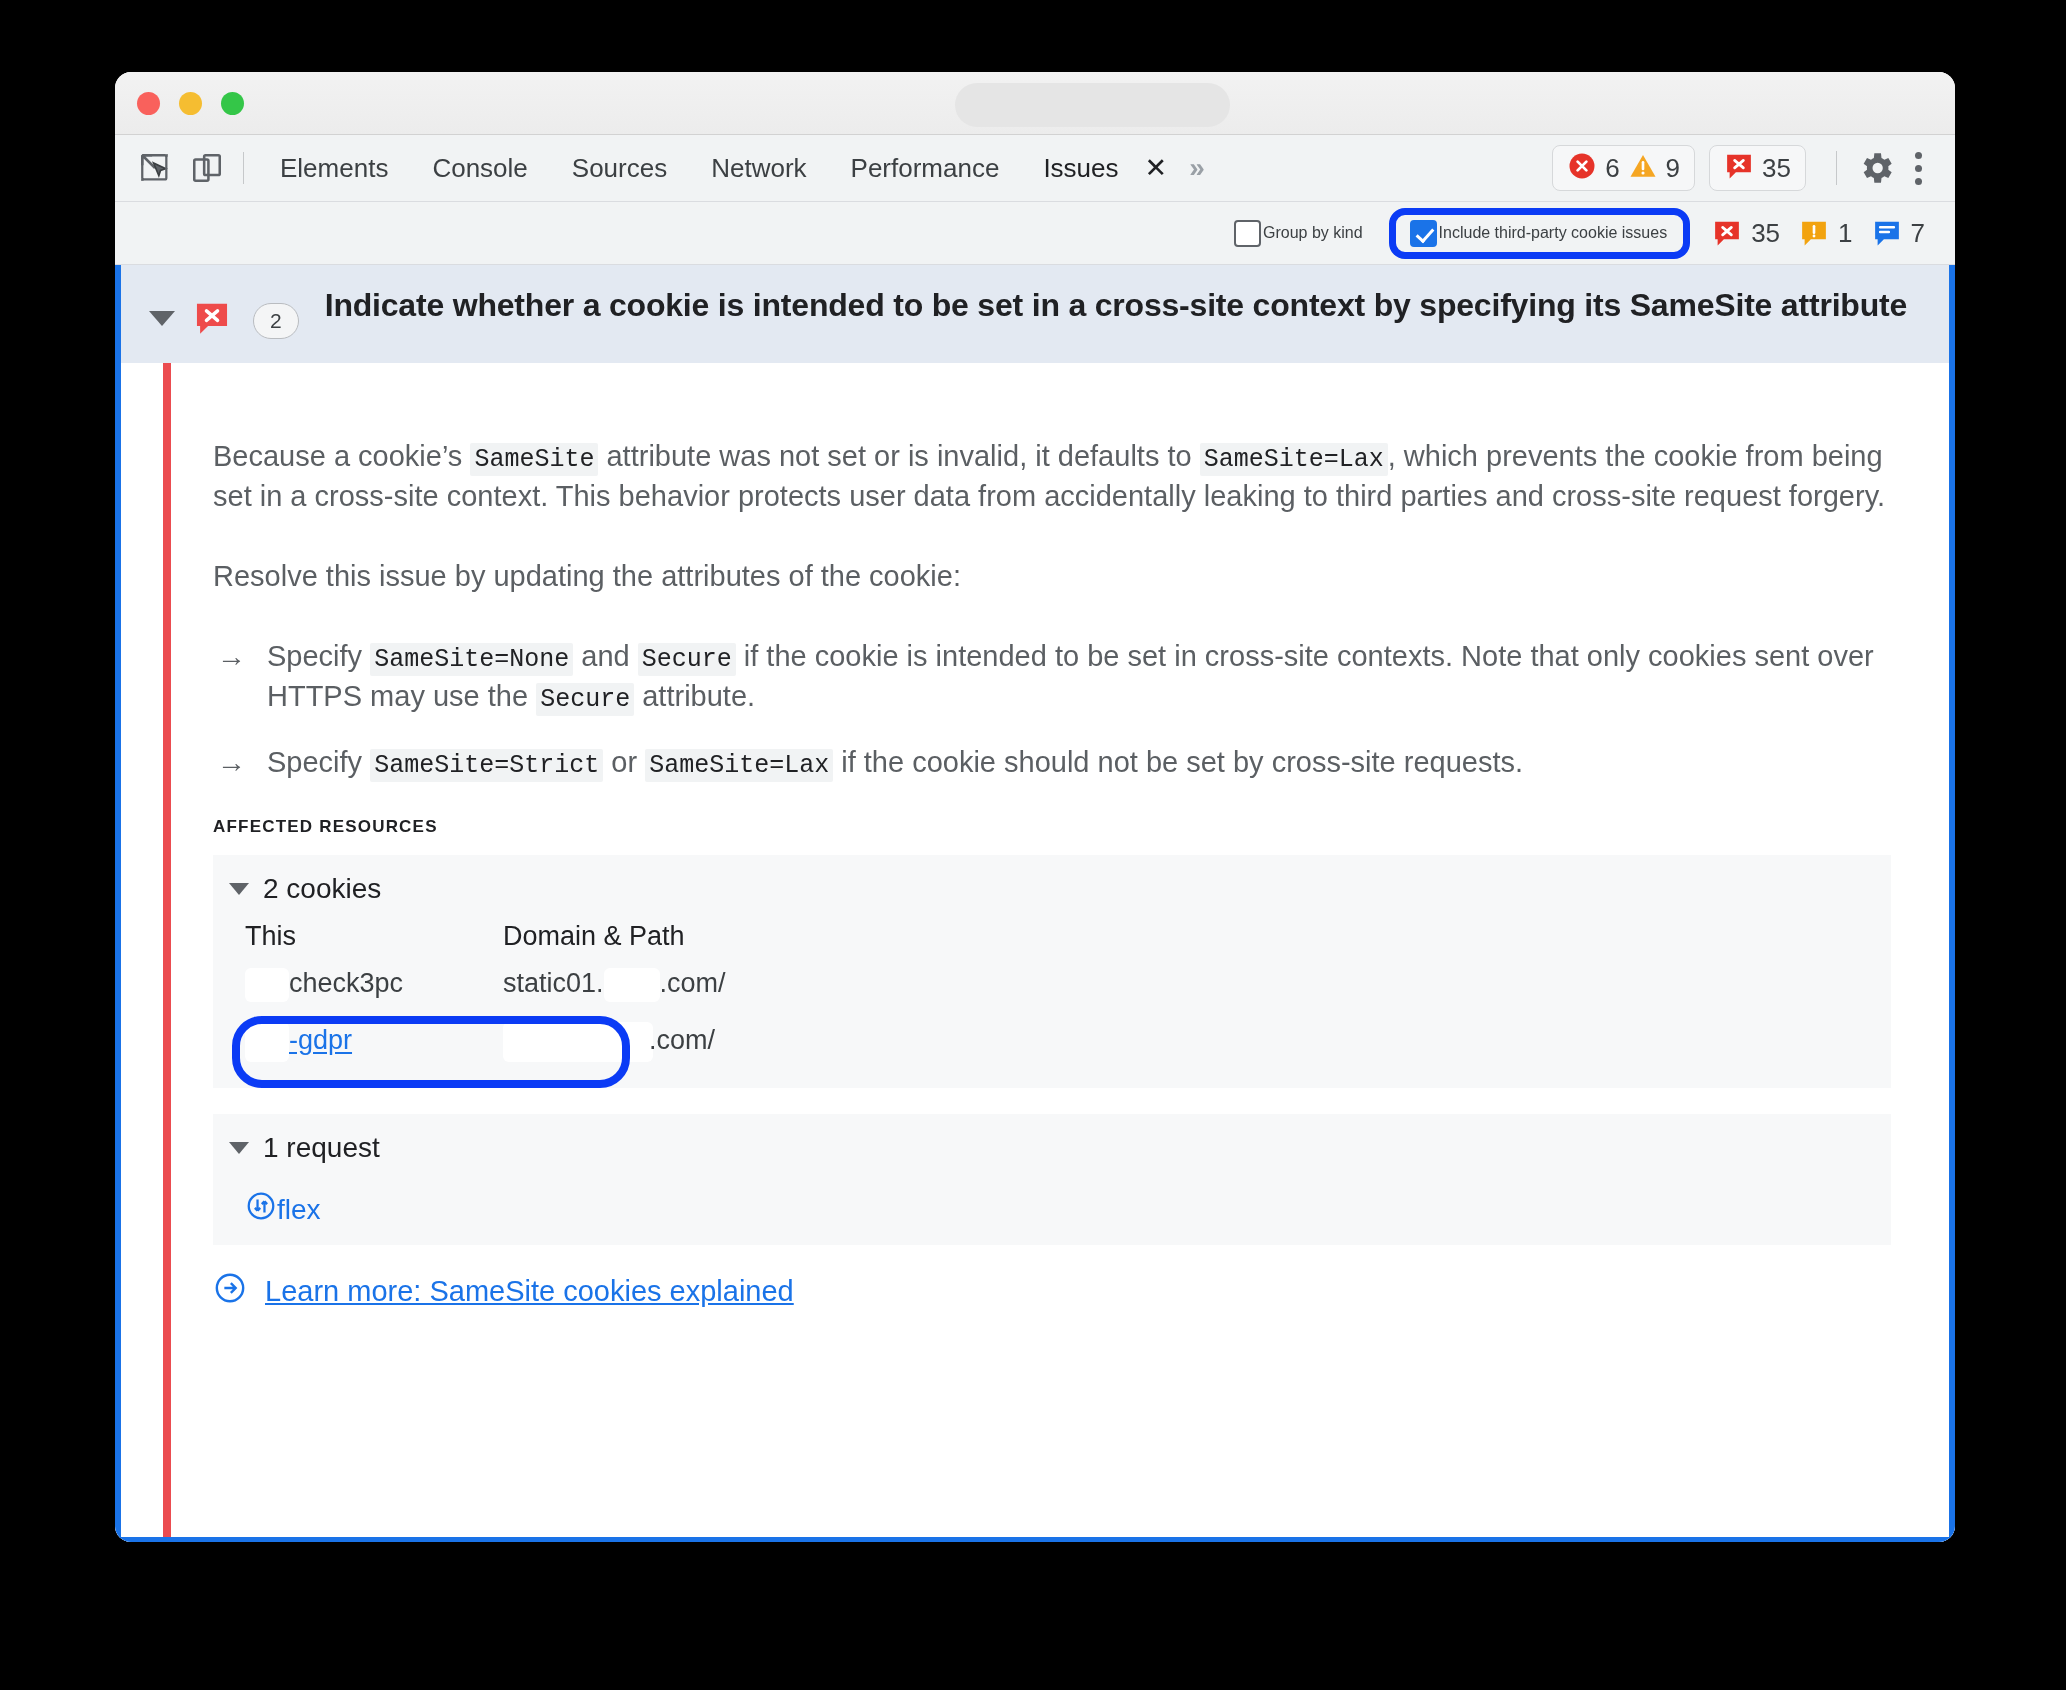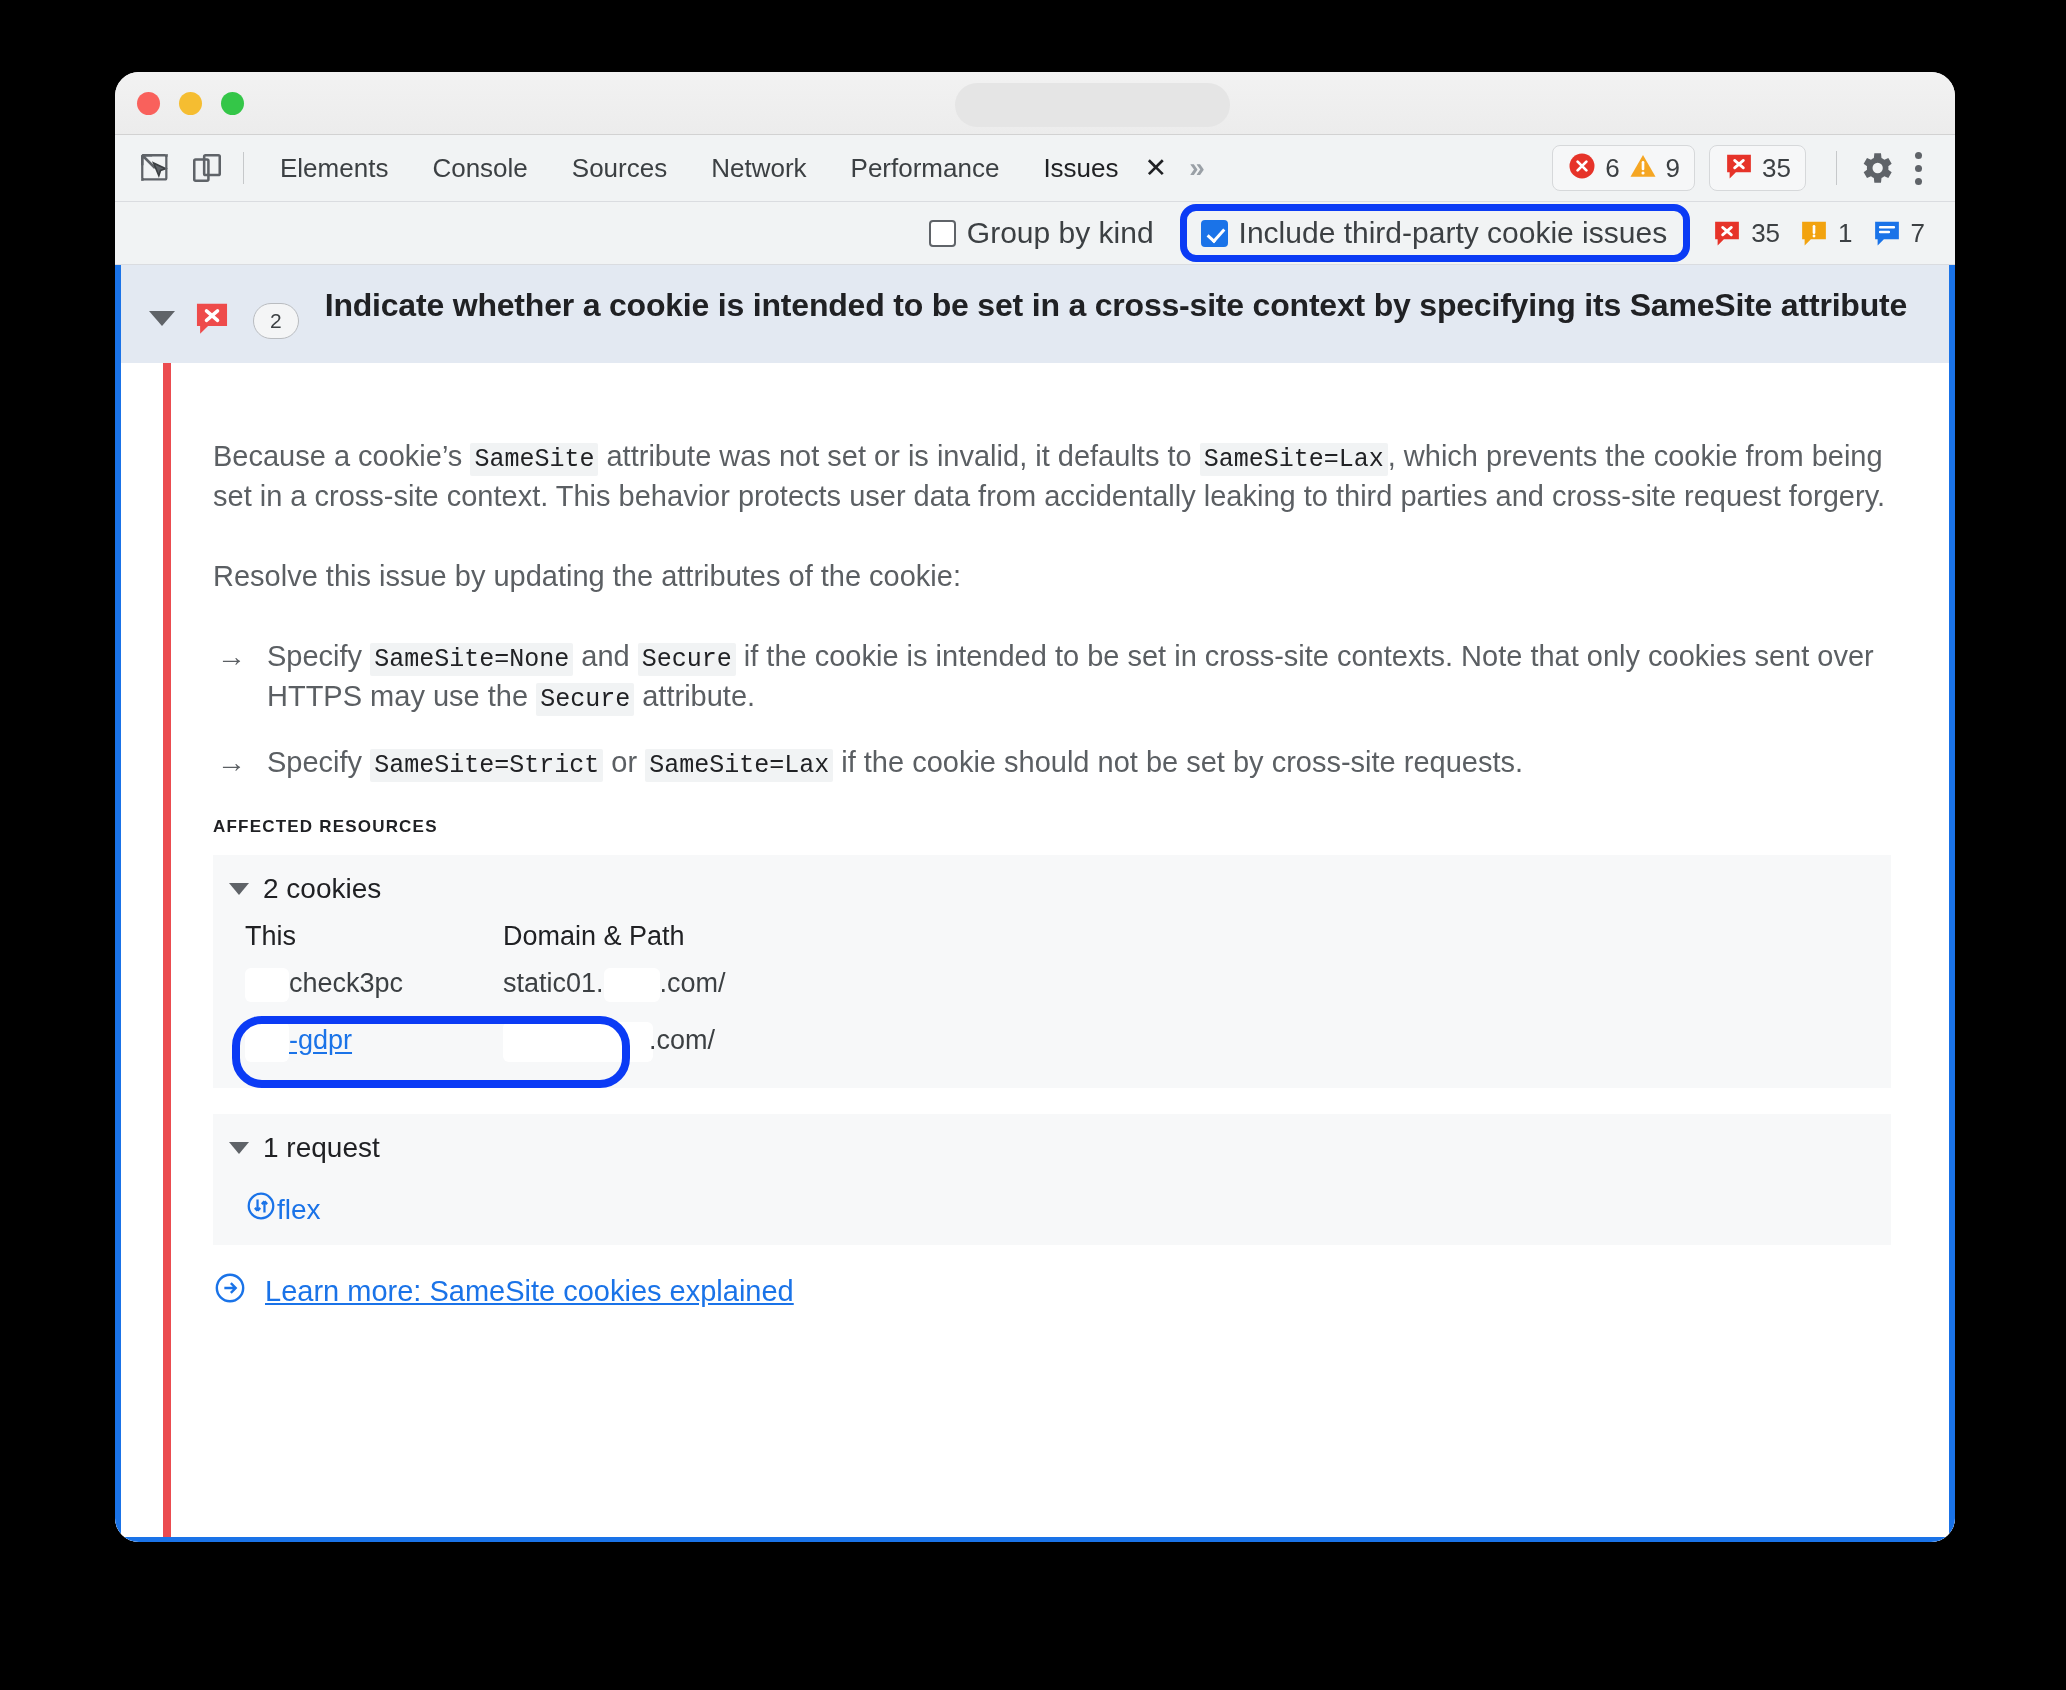--- a/index.html
+++ b/index.html
@@ -21,21 +21,21 @@
     height: 1690px;
     background: #000000;
   }
   .window {
     position: absolute;
     left: 115px;
     top: 72px;
     width: 1840px;
     height: 1470px;
     background: #ffffff;
-    border-radius: 24px;
+    border-radius: 16px;
     box-shadow: 0 0 90px 28px rgba(0,0,0,0.55);
     overflow: hidden;
     display: flex;
     flex-direction: column;
   }
 
   
   .titlebar {
     height: 62px;
     background: linear-gradient(#f2f2f2, #ececec);
@@ -151,22 +151,22 @@
     display: flex;
     align-items: center;
     justify-content: flex-end;
     flex: none;
     padding-right: 22px;
     position: relative;
   }
   .checkrow {
     display: flex;
     align-items: center;
-    gap: 11px;
-    font-size: 30px;
+    gap: 2px;
+    font-size: 16px;
     color: #3c4043;
     margin-right: 26px;
   }
   .cbox {
     width: 27px; height: 27px;
     border: 2px solid #5f6368;
     border-radius: 4px;
     background: #ffffff;
     box-sizing: border-box;
     flex: none;

